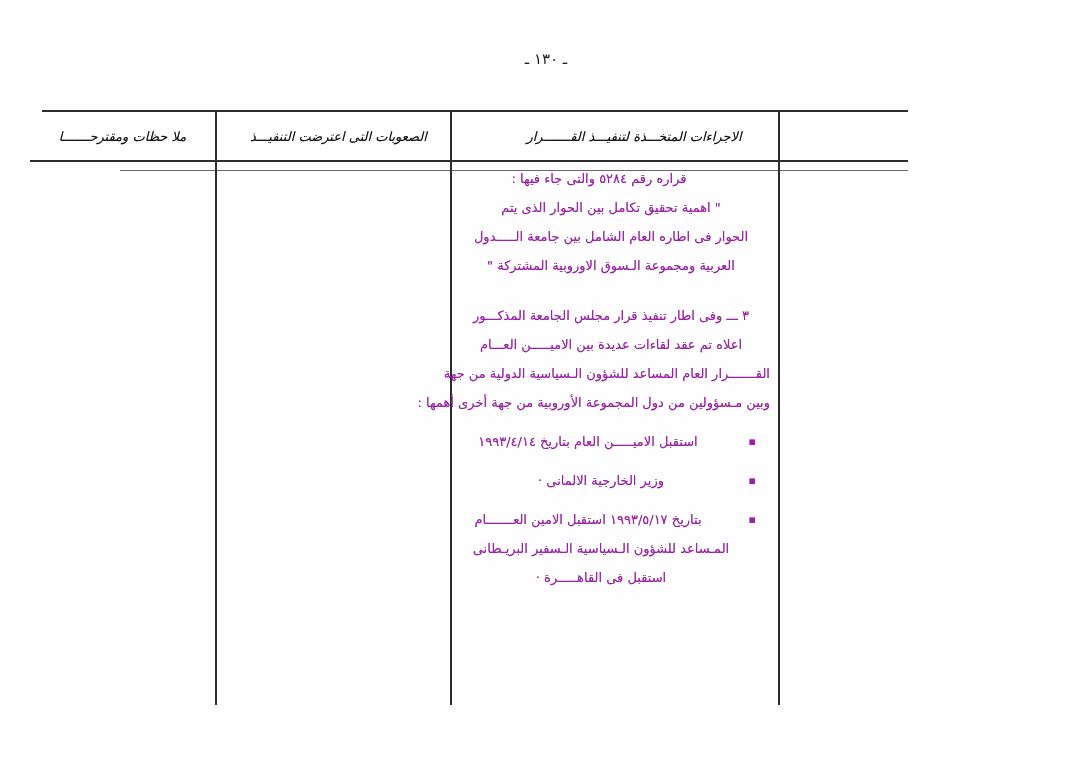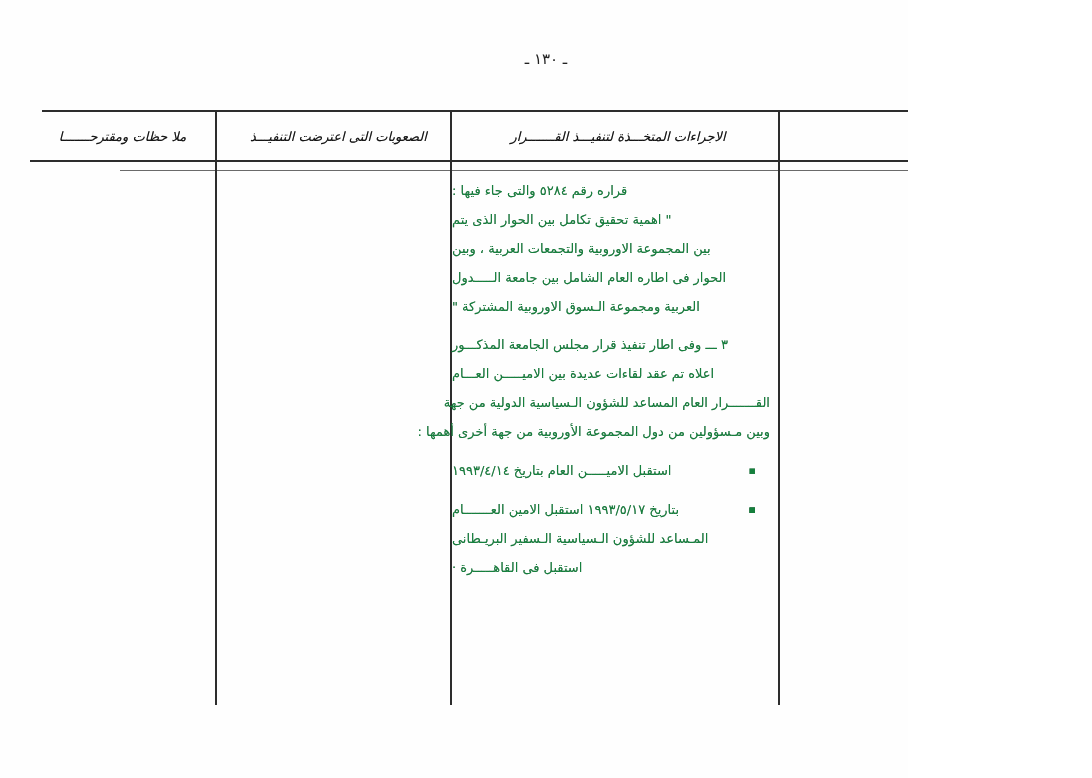--- a/index.html
+++ b/index.html
@@ -33,34 +33,34 @@
     top: 112px; height: 48px;
     display: flex; align-items: center; justify-content: center;
     font-size: 13px;
     white-space: nowrap;
     color: #161616;
     text-shadow: 0 0 0.4px rgba(0,0,0,0.45);
     font-style: italic;
   }
   .actions-cell {
     position: absolute;
-    left: 452px; top: 176px; width: 324px;
+    left: 452px; top: 164px; width: 324px;
     direction: rtl;
-    text-align: left;
+    text-align: center;
     font-size: 13px;
-    color: #15803d;
+    color: #a21caf;
     text-shadow: 0 0 0.4px rgba(0,0,0,0.4);
   }
   .bodyline {
     line-height: 29px;
     white-space: nowrap;
     padding-right: 6px;
   }
   .bodyline.indent-first { padding-right: 30px; }
-  .para2 { margin-top: 9px; }
+  .para2 { margin-top: 21px; }
   .bullet-item { position: relative; margin-top: 10px; }
   .bullet-item .bodyline.first { padding-right: 52px; }
   .bullet-item .bodyline.cont { padding-right: 26px; }
   .bullet-marker {
     position: absolute;
     right: 20px; top: 0;
     line-height: 29px;
     font-size: 11px;
   }
 </style>
@@ -76,48 +76,48 @@
   <div class="hline" style="left:30px;  top:160px; width:908px;"></div>
   <div class="hline faint" style="left:120px; top:170px; width:818px;"></div>
   <div class="hline" style="left:938px; top:166px; width:66px;"></div>
 
   <div class="vline" style="left:215px; top:111px; height:594px;"></div>
   <div class="vline" style="left:450px; top:111px; height:594px;"></div>
   <div class="vline" style="left:778px; top:111px; height:594px;"></div>
   <div class="vline" style="left:937px; top:106px; height:598px;"></div>
 
   <div class="th" dir="rtl" style="left:938px; width:66px;">رقم القـرار</div>
-  <div class="th" dir="rtl" style="left:456px; width:324px;">الاجراءات المتخـــذة لتنفيـــذ القـــــــرار</div>
+  <div class="th" dir="rtl" style="left:472px; width:324px;">الاجراءات المتخـــذة لتنفيـــذ القـــــــرار</div>
   <div class="th" dir="rtl" style="left:217px; width:231px;margin-left:6px;">الصعوبات التى اعترضت التنفيـــذ</div>
   <div class="th" dir="rtl" style="left:32px; width:181px;">ملا حظات ومقترحـــــــا</div>
 
   <div class="actions-cell" dir="rtl">
 
     <div class="para1">
       <div class="bodyline indent-first">قراره رقم ٥٢٨٤ والتى جاء فيها :</div>
       <div class="bodyline">" اهمية تحقيق تكامل بين الحوار الذى يتم</div>
-      <div class="bodyline">بين المجموعة الاوروبية والتجمعات العربية ، وبين</div>
       <div class="bodyline">الحوار فى اطاره العام الشامل بين جامعة الـــــدول</div>
       <div class="bodyline">العربية ومجموعة الـسوق الاوروبية المشتركة "</div>
     </div>
 
     <div class="para2">
       <div class="bodyline">٣ ـــ  وفى اطار تنفيذ قرار مجلس الجامعة المذكـــور</div>
       <div class="bodyline">اعلاه تم عقد لقاءات عديدة بين الاميـــــن العـــام</div>
       <div class="bodyline">القـــــــرار العام المساعد للشؤون الـسياسية الدولية من جهة</div>
       <div class="bodyline">وبين مـسؤولين من دول المجموعة الأوروبية من جهة أخرى أهمها :</div>
     </div>
 
     <div class="bullet-item">
       <span class="bullet-marker">▪</span>
       <div class="bodyline first">استقبل الاميـــــن العام بتاريخ ١٩٩٣/٤/١٤</div>
     </div>
 
     <div class="bullet-item">
       <span class="bullet-marker">▪</span>
+      <div class="bodyline cont">وزير الخارجية الالمانى ·</div>
     </div>
 
     <div class="bullet-item">
       <span class="bullet-marker">▪</span>
       <div class="bodyline first">بتاريخ ١٩٩٣/٥/١٧ استقبل الامين العـــــــام</div>
       <div class="bodyline cont">المـساعد للشؤون الـسياسية الـسفير البريـطانى</div>
       <div class="bodyline cont">استقبل فى القاهـــــرة ·</div>
     </div>
 
   </div>

